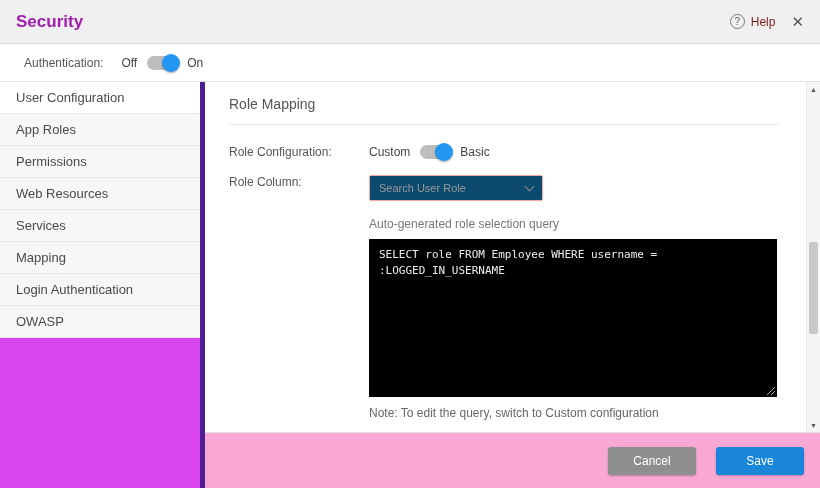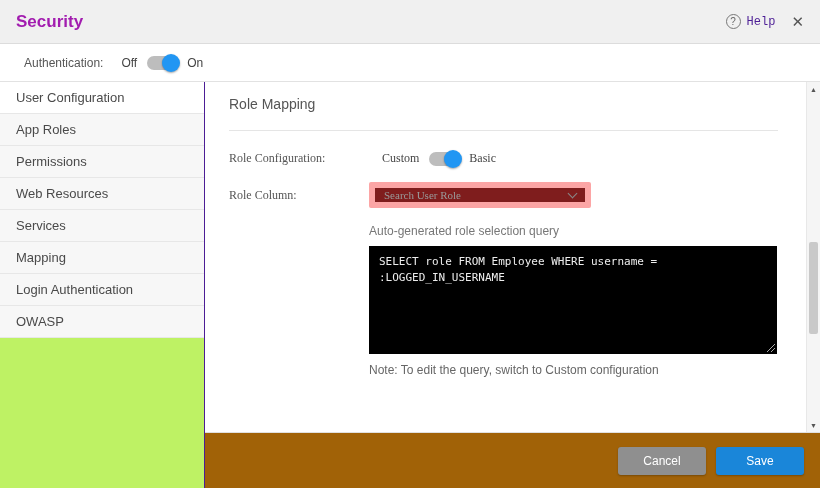--- a/index.html
+++ b/index.html
@@ -20,21 +20,21 @@
     display: flex; align-items: center;
     padding: 0 16px;
   }
   .page-title { font-size: 17px; font-weight: 700; color: #a21caf; }
   .header-right { margin-left: auto; display: flex; align-items: center; gap: 16px; }
   .help-link { display: flex; align-items: center; gap: 6px; cursor: pointer; }
   .help-icon {
     width: 15px; height: 15px; border: 1px solid #777; border-radius: 50%;
     font-size: 10px; color: #666; display: flex; align-items: center; justify-content: center;
   }
-  .help-text { font-size: 12px; color: #4c1d95; font-family: Liberation Mono, monospace; }
+  .help-text { font-size: 12px; color: #7f1d1d; }
   .close-icon { font-size: 15px; color: #555; cursor: pointer; line-height: 1; }
 
   
   .auth-bar {
     height: 38px; flex: 0 0 38px;
     background: #fff; border-bottom: 1px solid #e2e2e2;
     display: flex; align-items: center; padding: 0 24px;
   }
   .auth-label { font-size: 12px; color: #555; margin-right: 18px; }
   .toggle-side-label { font-size: 12px; color: #444; }
@@ -45,60 +45,60 @@
   .toggle .knob {
     position: absolute; right: -3px; top: -2px;
     width: 18px; height: 18px; border-radius: 50%;
     background: #2196f3; box-shadow: 0 1px 2px rgba(0,0,0,.35);
   }
 
   
   .body { flex: 1; display: flex; min-height: 0; }
   .sidebar {
     width: 205px; flex: 0 0 205px;
-    background: #bef264; border-right: 1px solid #4c1d95;
+    background: #d946ef; border-right: 5px solid #4c1d95;
   }
   .side-item {
     height: 32px; display: flex; align-items: center;
     padding: 0 16px; font-size: 13px; color: #4a4a4a;
     border-bottom: 1px solid #e7e7e7; cursor: pointer;
     background: #f7f7f7;
   }
   .side-item.active { background: #fff; }
 
   .main { flex: 1; display: flex; flex-direction: column; background: #fff; min-width: 0; }
   .scroll-area { flex: 1; position: relative; padding: 14px 42px 0 24px; min-height: 0; }
 
   .section-title {
     font-size: 14px; color: #555;
-    padding-bottom: 18px; border-bottom: 1px solid #e5e5e5;
+    padding-bottom: 12px; border-bottom: 1px solid #e5e5e5;
     margin-bottom: 20px;
   }
 
-  .form-row { display: flex; align-items: center; margin-bottom: 16px; font-family: Liberation Serif, serif; }
+  .form-row { display: flex; margin-bottom: 16px; }
   .form-label { width: 140px; flex: 0 0 140px; font-size: 12px; color: #555; }
-  .toggle-group { display: flex; align-items: center; margin-left: 13px; }
+  .toggle-group { display: flex; align-items: center; }
 
   .select-box {
-    width: 222px; height: 26px;
-    border: 6px solid #fca5a5; border-radius: 2px; background: #7f1d1d;
+    width: 174px; height: 26px;
+    border: 1px solid #fca5a5; border-radius: 2px; background: #0c4a6e;
     display: flex; align-items: center; justify-content: space-between;
     padding: 0 9px; cursor: pointer;
   }
   .select-placeholder { font-size: 11px; color: #9a9a9a; }
   .chevron-down {
     width: 7px; height: 7px;
     border-right: 1px solid #888; border-bottom: 1px solid #888;
     transform: rotate(45deg); margin-top: -4px;
   }
 
   .query-block { margin-left: 140px; }
   .query-label { font-size: 12px; color: #777; margin-bottom: 8px; }
   .code-box {
-    width: 408px; height: 108px;
+    width: 408px; height: 158px;
     background: #000; color: #ededed;
     font-family: "DejaVu Sans Mono", monospace;
     font-size: 11px; line-height: 1.45;
     padding: 8px 10px;
     position: relative;
     white-space: pre-wrap; word-break: break-word;
   }
   .resize-handle {
     position: absolute; right: 2px; bottom: 2px;
     width: 10px; height: 10px;
@@ -120,23 +120,23 @@
   .scroll-arrow.down { position: absolute; bottom: 0; left: 0; right: 0; }
   .scroll-thumb {
     position: absolute; left: 2px; right: 2px;
     top: 160px; height: 92px;
     background: #c9c9c9; border-radius: 2px; cursor: grab;
   }
 
   
   .footer {
     flex: 0 0 56px; height: 56px;
-    border-top: 1px solid #e0e0e0; background: #a16207;
+    border-top: 1px solid #e0e0e0; background: #f9a8d4;
     display: flex; align-items: center; justify-content: flex-end;
-    gap: 10px; padding-right: 16px;
+    gap: 20px; padding-right: 16px;
   }
   .btn {
     height: 28px; min-width: 88px;
     border: none; border-radius: 3px;
     font-family: "Liberation Sans", sans-serif;
     font-size: 12px; color: #fff; cursor: pointer;
     box-shadow: 0 1px 2px rgba(0,0,0,.25);
   }
   .btn-cancel { background: #8f8f8f; }
   .btn-save { background: #1a86d9; }

